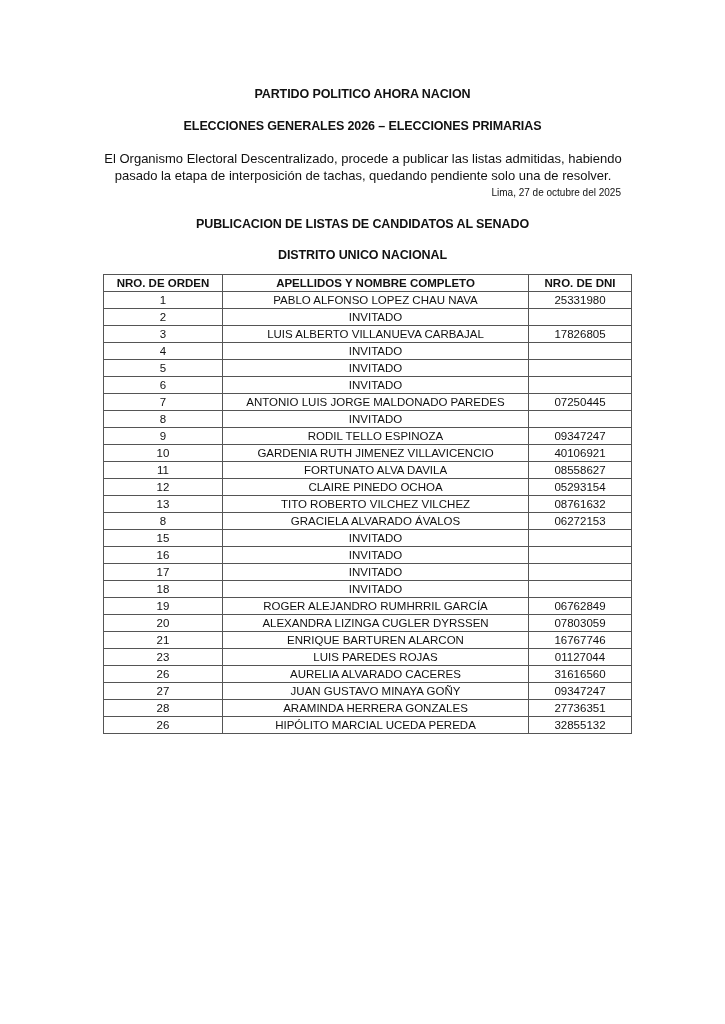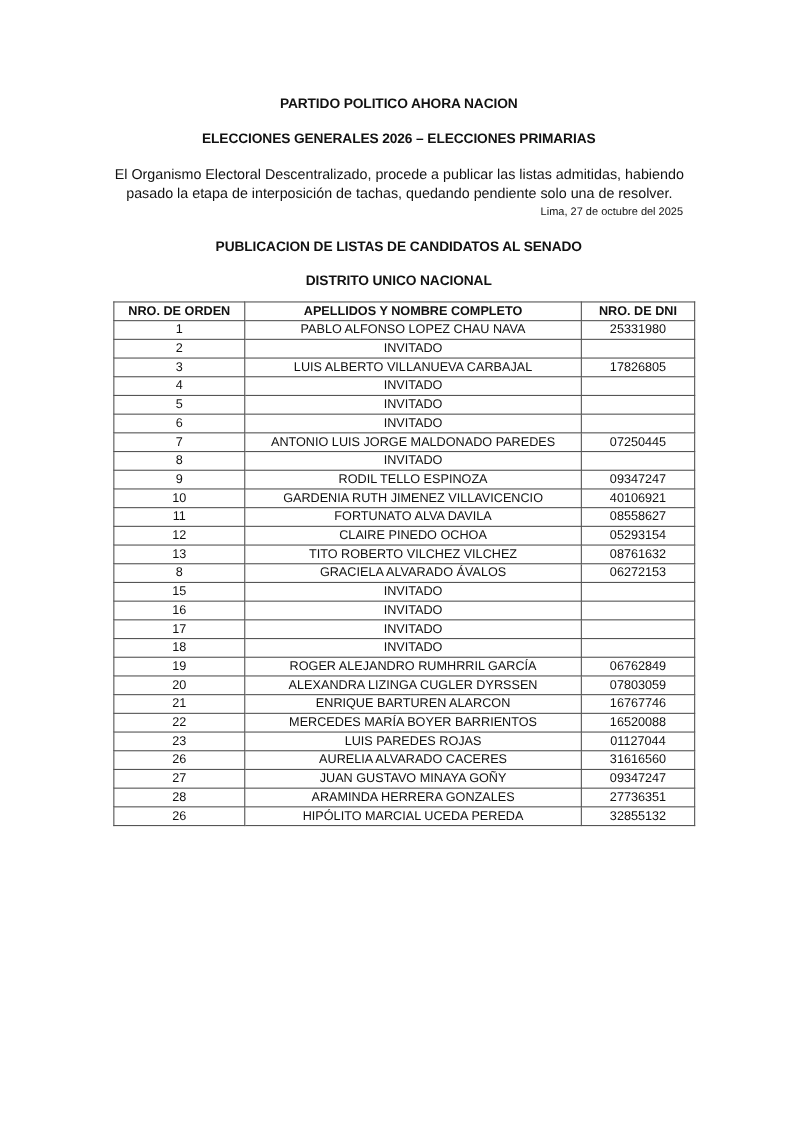--- a/index.html
+++ b/index.html
@@ -207,25 +207,20 @@
           <td>20</td>
           <td>ALEXANDRA LIZINGA CUGLER DYRSSEN</td>
           <td>07803059</td>
         </tr>
         <tr>
           <td>21</td>
           <td>ENRIQUE BARTUREN ALARCON</td>
           <td>16767746</td>
         </tr>
         <tr>
-          <td>22</td>
-          <td>MERCEDES MARÍA BOYER BARRIENTOS</td>
-          <td>16520088</td>
-        </tr>
-        <tr>
           <td>23</td>
           <td>LUIS PAREDES ROJAS</td>
           <td>01127044</td>
         </tr>
         <tr>
           <td>26</td>
           <td>AURELIA ALVARADO CACERES</td>
           <td>31616560</td>
         </tr>
         <tr>

